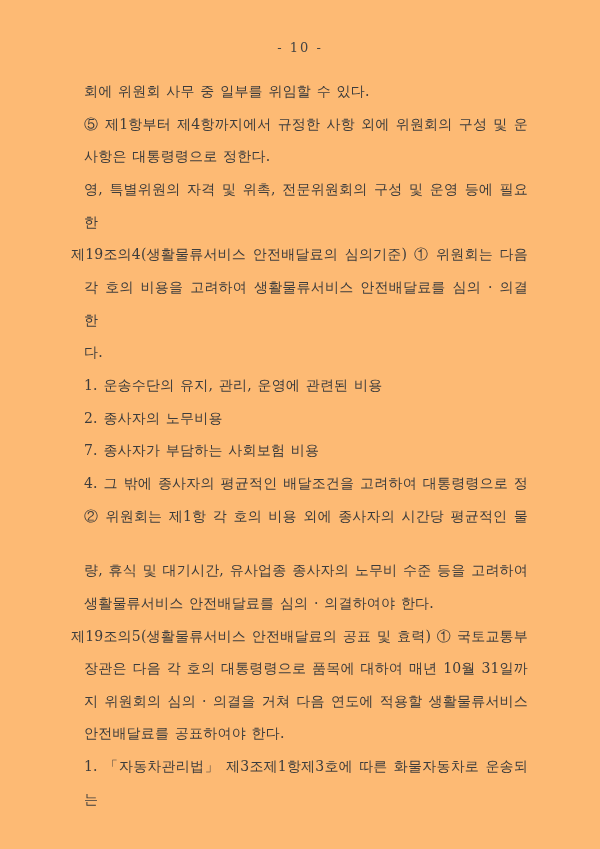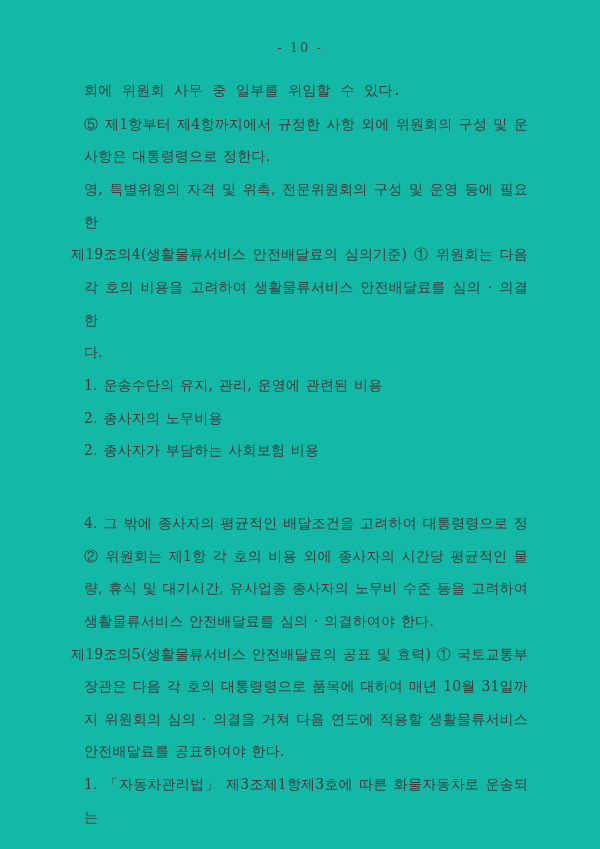--- a/index.html
+++ b/index.html
@@ -4,21 +4,21 @@
 <style>
   html, body {
     margin: 0;
     padding: 0;
     background: #ffffff;
   }
   .page {
     position: relative;
     width: 600px;
     height: 849px;
-    background: #14b8a6;
+    background: #fdba74;
     font-family: "DejaVu Serif", "Liberation Serif", serif;
     color: #3c3c3c;
     overflow: hidden;
   }
   .page-number {
     position: absolute;
     top: 40px;
     left: 0;
     width: 100%;
     text-align: center;
@@ -47,47 +47,47 @@
     text-align-last: justify;
   }
 </style>
 </head>
 <body>
 
 <div class="page">
   <div class="page-number">- 10 -</div>
   <div class="content" id="content">
       <div class="para">
-        <div class="line" style="padding-left: 13px; font-family: Liberation Mono, monospace;">회에 위원회 사무 중 일부를 위임할 수 있다.</div>
+        <div class="line" style="padding-left: 13px;">회에 위원회 사무 중 일부를 위임할 수 있다.</div>
       </div>
       <div class="para">
         <div class="line jfull" style="padding-left: 13px;">⑤ 제1항부터 제4항까지에서 규정한 사항 외에 위원회의 구성 및 운</div>
         <div class="line" style="padding-left: 13px;">사항은 대통령령으로 정한다.</div>
         <div class="line jfull" style="padding-left: 13px;">영, 특별위원의 자격 및 위촉, 전문위원회의 구성 및 운영 등에 필요한</div>
       </div>
       <div class="para">
         <div class="line jfull" style="padding-left: 0px;">제19조의4(생활물류서비스 안전배달료의 심의기준) ① 위원회는 다음</div>
         <div class="line jfull" style="padding-left: 13px;">각 호의 비용을 고려하여 생활물류서비스 안전배달료를 심의 · 의결한</div>
         <div class="line" style="padding-left: 13px;">다.</div>
       </div>
       <div class="para">
         <div class="line" style="padding-left: 13px;">1. 운송수단의 유지, 관리, 운영에 관련된 비용</div>
       </div>
       <div class="para">
         <div class="line" style="padding-left: 13px;">2. 종사자의 노무비용</div>
       </div>
       <div class="para">
-        <div class="line" style="padding-left: 13px;">2. 종사자가 부담하는 사회보험 비용</div>
+        <div class="line" style="padding-left: 13px;">7. 종사자가 부담하는 사회보험 비용</div>
       </div>
       <div class="para">
-        <div class="line jfull" style="padding-left: 13px; margin-top: 40px;">4. 그 밖에 종사자의 평균적인 배달조건을 고려하여 대통령령으로 정</div>
+        <div class="line jfull" style="padding-left: 13px;">4. 그 밖에 종사자의 평균적인 배달조건을 고려하여 대통령령으로 정</div>
       </div>
       <div class="para">
         <div class="line jfull" style="padding-left: 13px;">② 위원회는 제1항 각 호의 비용 외에 종사자의 시간당 평균적인 물</div>
-        <div class="line jfull" style="padding-left: 13px;">량, 휴식 및 대기시간, 유사업종 종사자의 노무비 수준 등을 고려하여</div>
+        <div class="line jfull" style="padding-left: 13px; margin-top: 22px;">량, 휴식 및 대기시간, 유사업종 종사자의 노무비 수준 등을 고려하여</div>
         <div class="line" style="padding-left: 13px;">생활물류서비스 안전배달료를 심의 · 의결하여야 한다.</div>
       </div>
       <div class="para">
         <div class="line jfull" style="padding-left: 0px;">제19조의5(생활물류서비스 안전배달료의 공표 및 효력) ① 국토교통부</div>
         <div class="line jfull" style="padding-left: 13px;">장관은 다음 각 호의 대통령령으로 품목에 대하여 매년 10월 31일까</div>
         <div class="line jfull" style="padding-left: 13px;">지 위원회의 심의 · 의결을 거쳐 다음 연도에 적용할 생활물류서비스</div>
         <div class="line" style="padding-left: 13px;">안전배달료를 공표하여야 한다.</div>
       </div>
       <div class="para">
         <div class="line jfull" style="padding-left: 13px;">1. 「자동차관리법」 제3조제1항제3호에 따른 화물자동차로 운송되는</div>

